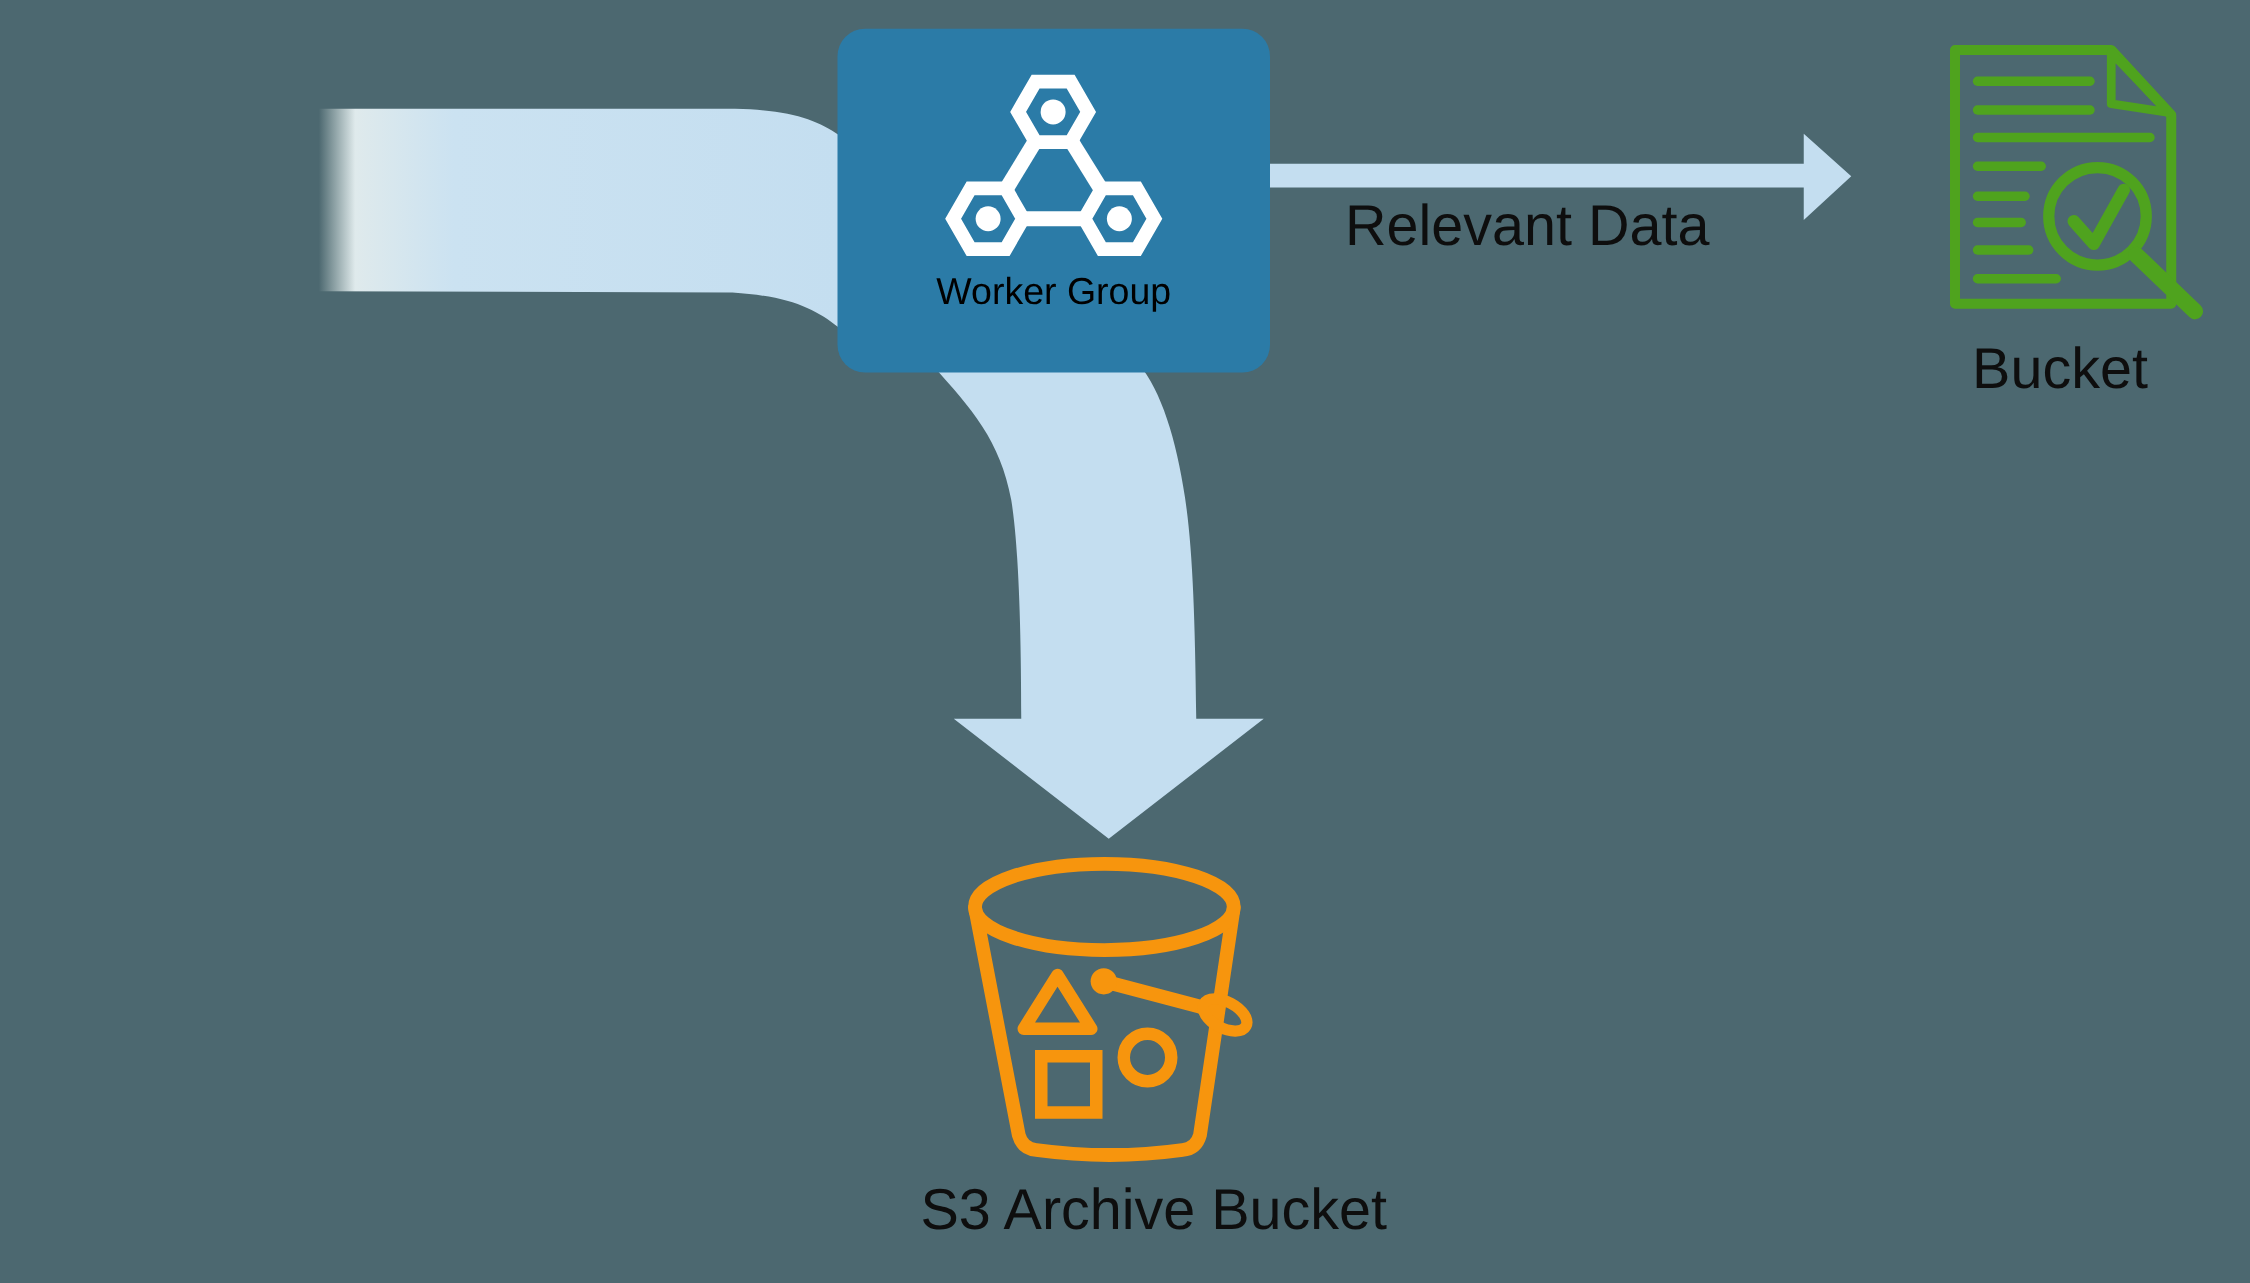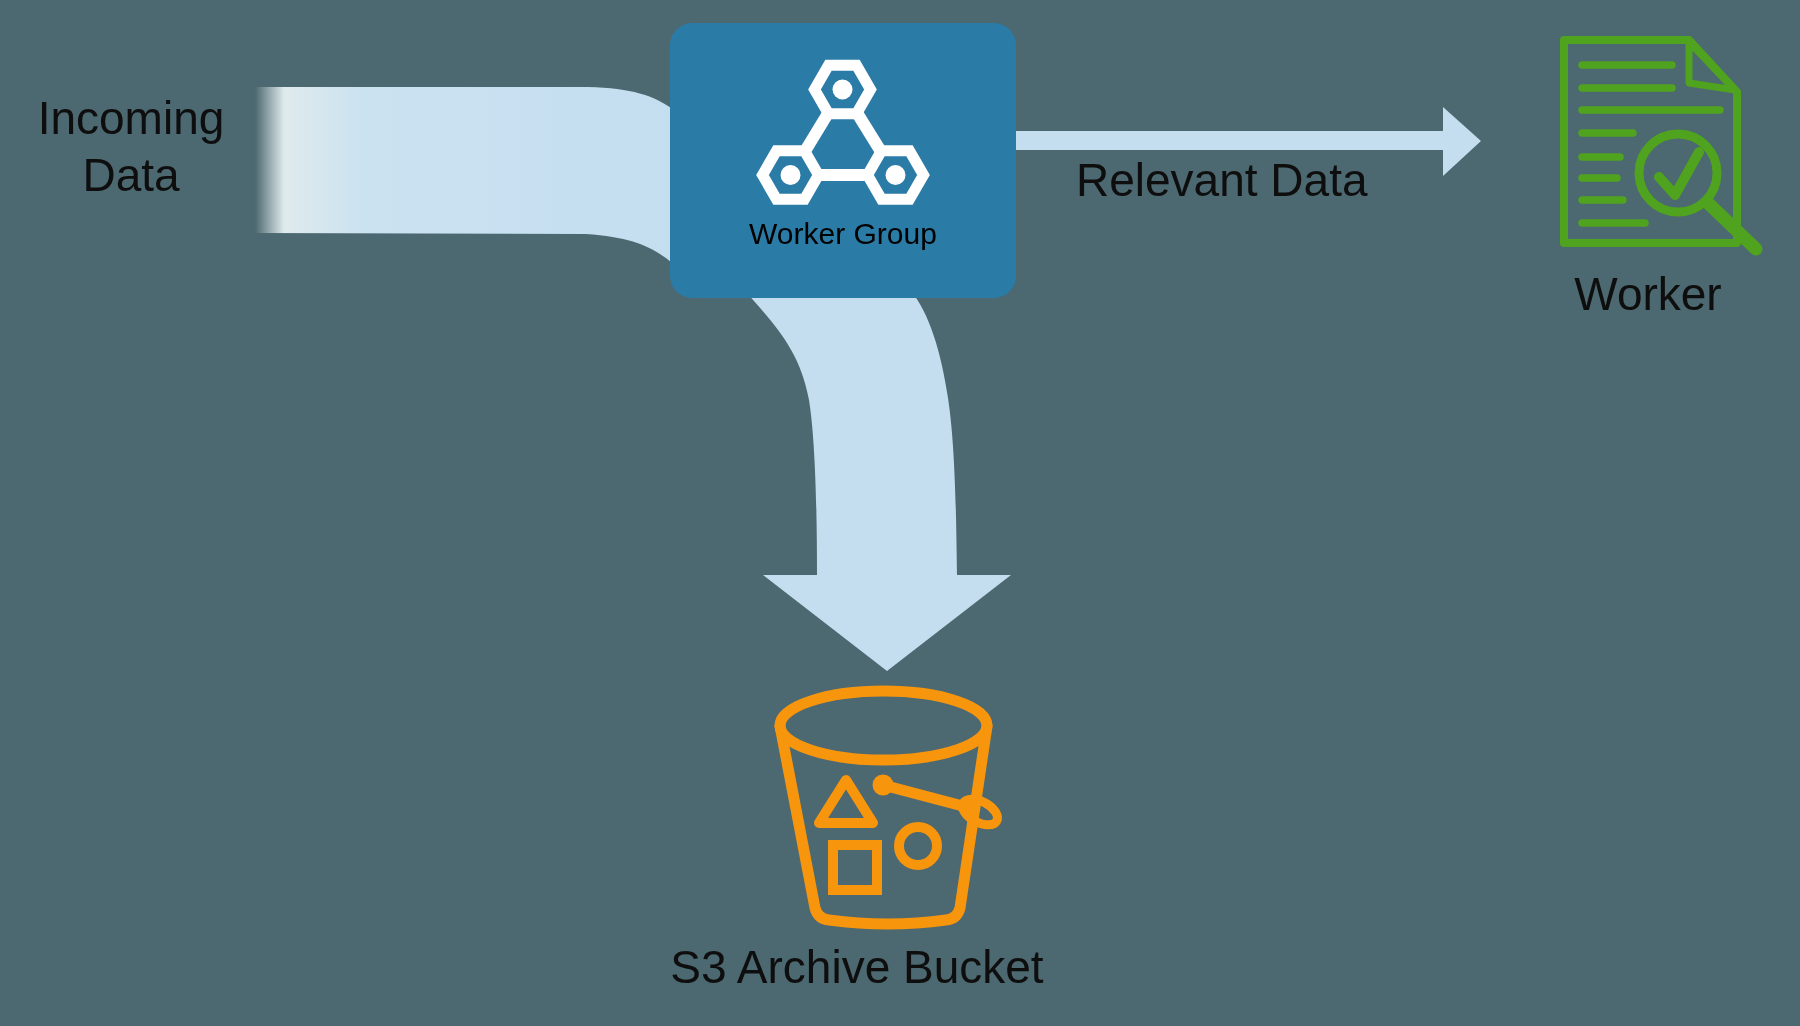--- a/index.html
+++ b/index.html
@@ -60,21 +60,20 @@
 
     <path d="M255,87 L588,87 C632,88 654,96 671,108 L671,262 C652,247 632,237 586,234 L255,233 Z" fill="url(#bandFade)"></path>
 
     <path class="flow-fill" d="M745,291 C778,328 800,352 809,400 C815,437 817,505 817,575
              L763,575 L887,671 L1011,575 L957,575
              C956,490 954,438 948,398 C941,351 929,313 911,291 Z"></path>
 
     <path class="flow-fill" d="M1016,131 L1443,131 L1443,107 L1481,141 L1443,176 L1443,150 L1016,150 Z"></path>
   </svg>
 
-  <div class="label" style="left:6px;top:90px;width:250px;">Incoming Data</div>
 
   <div class="worker-box">
     <svg width="184" height="155" viewBox="0 0 184 155">
       <line class="hex-link" x1="91.5" y1="34.5" x2="39.5" y2="120"></line>
       <line class="hex-link" x1="91.5" y1="34.5" x2="144.5" y2="120"></line>
       <line class="hex-link" x1="39.5" y1="120" x2="144.5" y2="120"></line>
       <polygon class="hex" points="77.5,10.25 105.5,10.25 119.5,34.5 105.5,58.75 77.5,58.75 63.5,34.5"></polygon>
       <polygon class="hex" points="25.5,95.75 53.5,95.75 67.5,120 53.5,144.25 25.5,144.25 11.5,120"></polygon>
       <polygon class="hex" points="130.5,95.75 158.5,95.75 172.5,120 158.5,144.25 130.5,144.25 116.5,120"></polygon>
       <circle class="hex-dot" cx="91.5" cy="34.5" r="10"></circle>
@@ -97,28 +96,28 @@
       <line x1="32" y1="127" x2="70" y2="127"></line>
       <line x1="32" y1="148" x2="67" y2="148"></line>
       <line x1="32" y1="170" x2="73" y2="170"></line>
       <line x1="32" y1="193" x2="95" y2="193"></line>
     </g>
     <circle class="g-stroke" stroke-width="9" cx="128" cy="143" r="39"></circle>
     <path class="g-stroke" stroke-width="10" stroke-linecap="round" stroke-linejoin="round" d="M109,147 L125,165 L149,122"></path>
     <line class="g-stroke" stroke-width="13" stroke-linecap="round" x1="159" y1="174" x2="206" y2="219"></line>
   </svg>
 
-  <div class="label" style="left:1523px;top:266px;width:250px;">Worker</div>
+  <div class="label" style="left:1523px;top:266px;width:250px;">Bucket</div>
 
   <svg class="icon-abs" style="left:770px;top:680px;" width="245" height="255" viewBox="0 0 245 255">
     <path class="o-stroke" stroke-width="11" stroke-linecap="round" stroke-linejoin="round" d="M10,46 L45,228 Q48,239 59,240 Q118,248 176,240 Q187,239 190,228 L217,46"></path>
     <ellipse class="o-stroke" stroke-width="11" cx="113.5" cy="45.5" rx="103.5" ry="34.5"></ellipse>
     <path class="o-stroke" stroke-width="10" stroke-linejoin="round" d="M76,100 L103,143 L49,143 Z"></path>
     <rect class="o-stroke" stroke-width="10" x="63" y="165" width="44" height="45"></rect>
     <circle class="o-stroke" stroke-width="10" cx="148" cy="166" r="19"></circle>
     <line class="o-stroke" stroke-width="11" stroke-linecap="round" x1="113" y1="105" x2="204" y2="129"></line>
     <circle class="o-fill" cx="113" cy="105" r="10.5"></circle>
     <ellipse class="o-stroke" stroke-width="9" cx="210" cy="132" rx="19" ry="10.5" transform="rotate(28 210 132)"></ellipse>
   </svg>
 
-  <div class="label nowrap" style="left:607px;top:939px;width:500px;">S3 Archive Bucket</div>
+  <div class="label nowrap" style="left:673px;top:939px;width:500px;">S3 Archive Bucket</div>
 
 </div>
 
 </body></html>

